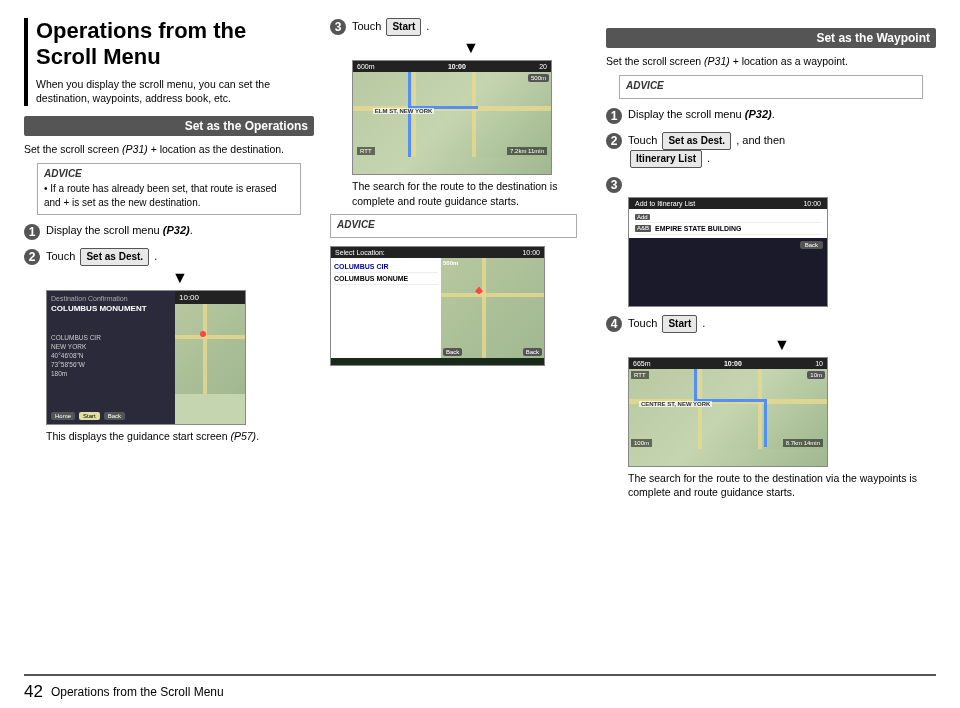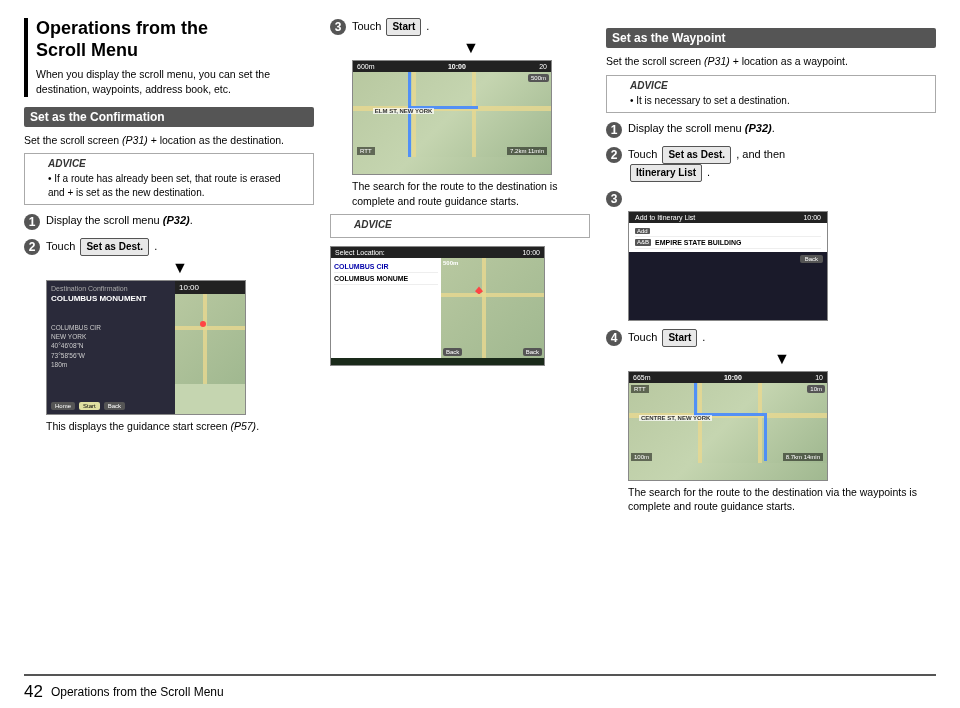--- a/index.html
+++ b/index.html
@@ -33,54 +33,54 @@
       flex-shrink: 0;
     }
 
     .main-heading {
       border-left: 4px solid #000;
       padding-left: 8px;
       margin-bottom: 8px;
     }
 
     .main-heading h1 {
-      font-size: 18px;
+      font-size: 22px;
       font-weight: 900;
       line-height: 1.2;
       font-family: Arial Black, Arial, sans-serif;
     }
 
     .main-heading p {
       font-size: 10.5px;
       margin-top: 6px;
       line-height: 1.4;
       font-weight: normal;
     }
 
     .section-title-bar {
       background: #555;
       color: #fff;
-      text-align: left;
+      text-align: right;
       font-size: 12px;
       font-weight: bold;
       padding: 3px 6px;
       margin: 10px 0 6px 0;
       border-radius: 2px;
     }
 
     .body-text {
       font-size: 10.5px;
       line-height: 1.4;
       margin-bottom: 6px;
     }
 
     .advice-box {
       border: 1px solid #aaa;
-      margin: 6px 0;
-      padding: 4px 23px;
+      margin: 6px 13px;
+      padding: 4px 6px;
     }
 
     .advice-label {
       font-style: italic;
       font-size: 10px;
       font-weight: bold;
       margin-bottom: 3px;
       color: #333;
     }
 
@@ -326,21 +326,21 @@
 <div class="page-container">
   <div class="content-area">
 
     <div class="left-col">
       <div class="main-heading">
         <h1 style="white-space:pre-line;">Operations from the
 Scroll Menu</h1>
         <p>When you display the scroll menu, you can set the destination, waypoints, address book, etc.</p>
       </div>
 
-      <div class="section-title-bar">Set as the Confirmation</div>
+      <div class="section-title-bar">Set as the Operations</div>
 
       <p class="body-text">
         Set the scroll screen <em>(P31)</em> + location as the destination.
       </p>
 
       <div class="advice-box">
         <div class="advice-label">ADVICE</div>
         <p class="advice-text">
           • If a route has already been set, that route is erased and + is set as the new destination.
         </p>
@@ -458,23 +458,20 @@
 
     <div class="right-col">
       <div class="section-title-bar">Set as the Waypoint</div>
 
       <p class="body-text">
         Set the scroll screen <em>(P31)</em> + location as a waypoint.
       </p>
 
       <div class="advice-box">
         <div class="advice-label">ADVICE</div>
-        <p class="advice-text">
-          • <span>It is necessary to set a destination.</span>
-        </p>
       </div>
 
       <div class="step">
         <div class="step-number">1</div>
         <div class="step-text">
           Display the scroll menu <em><strong>(P32)</strong></em>.
         </div>
       </div>
 
       <div class="step">

